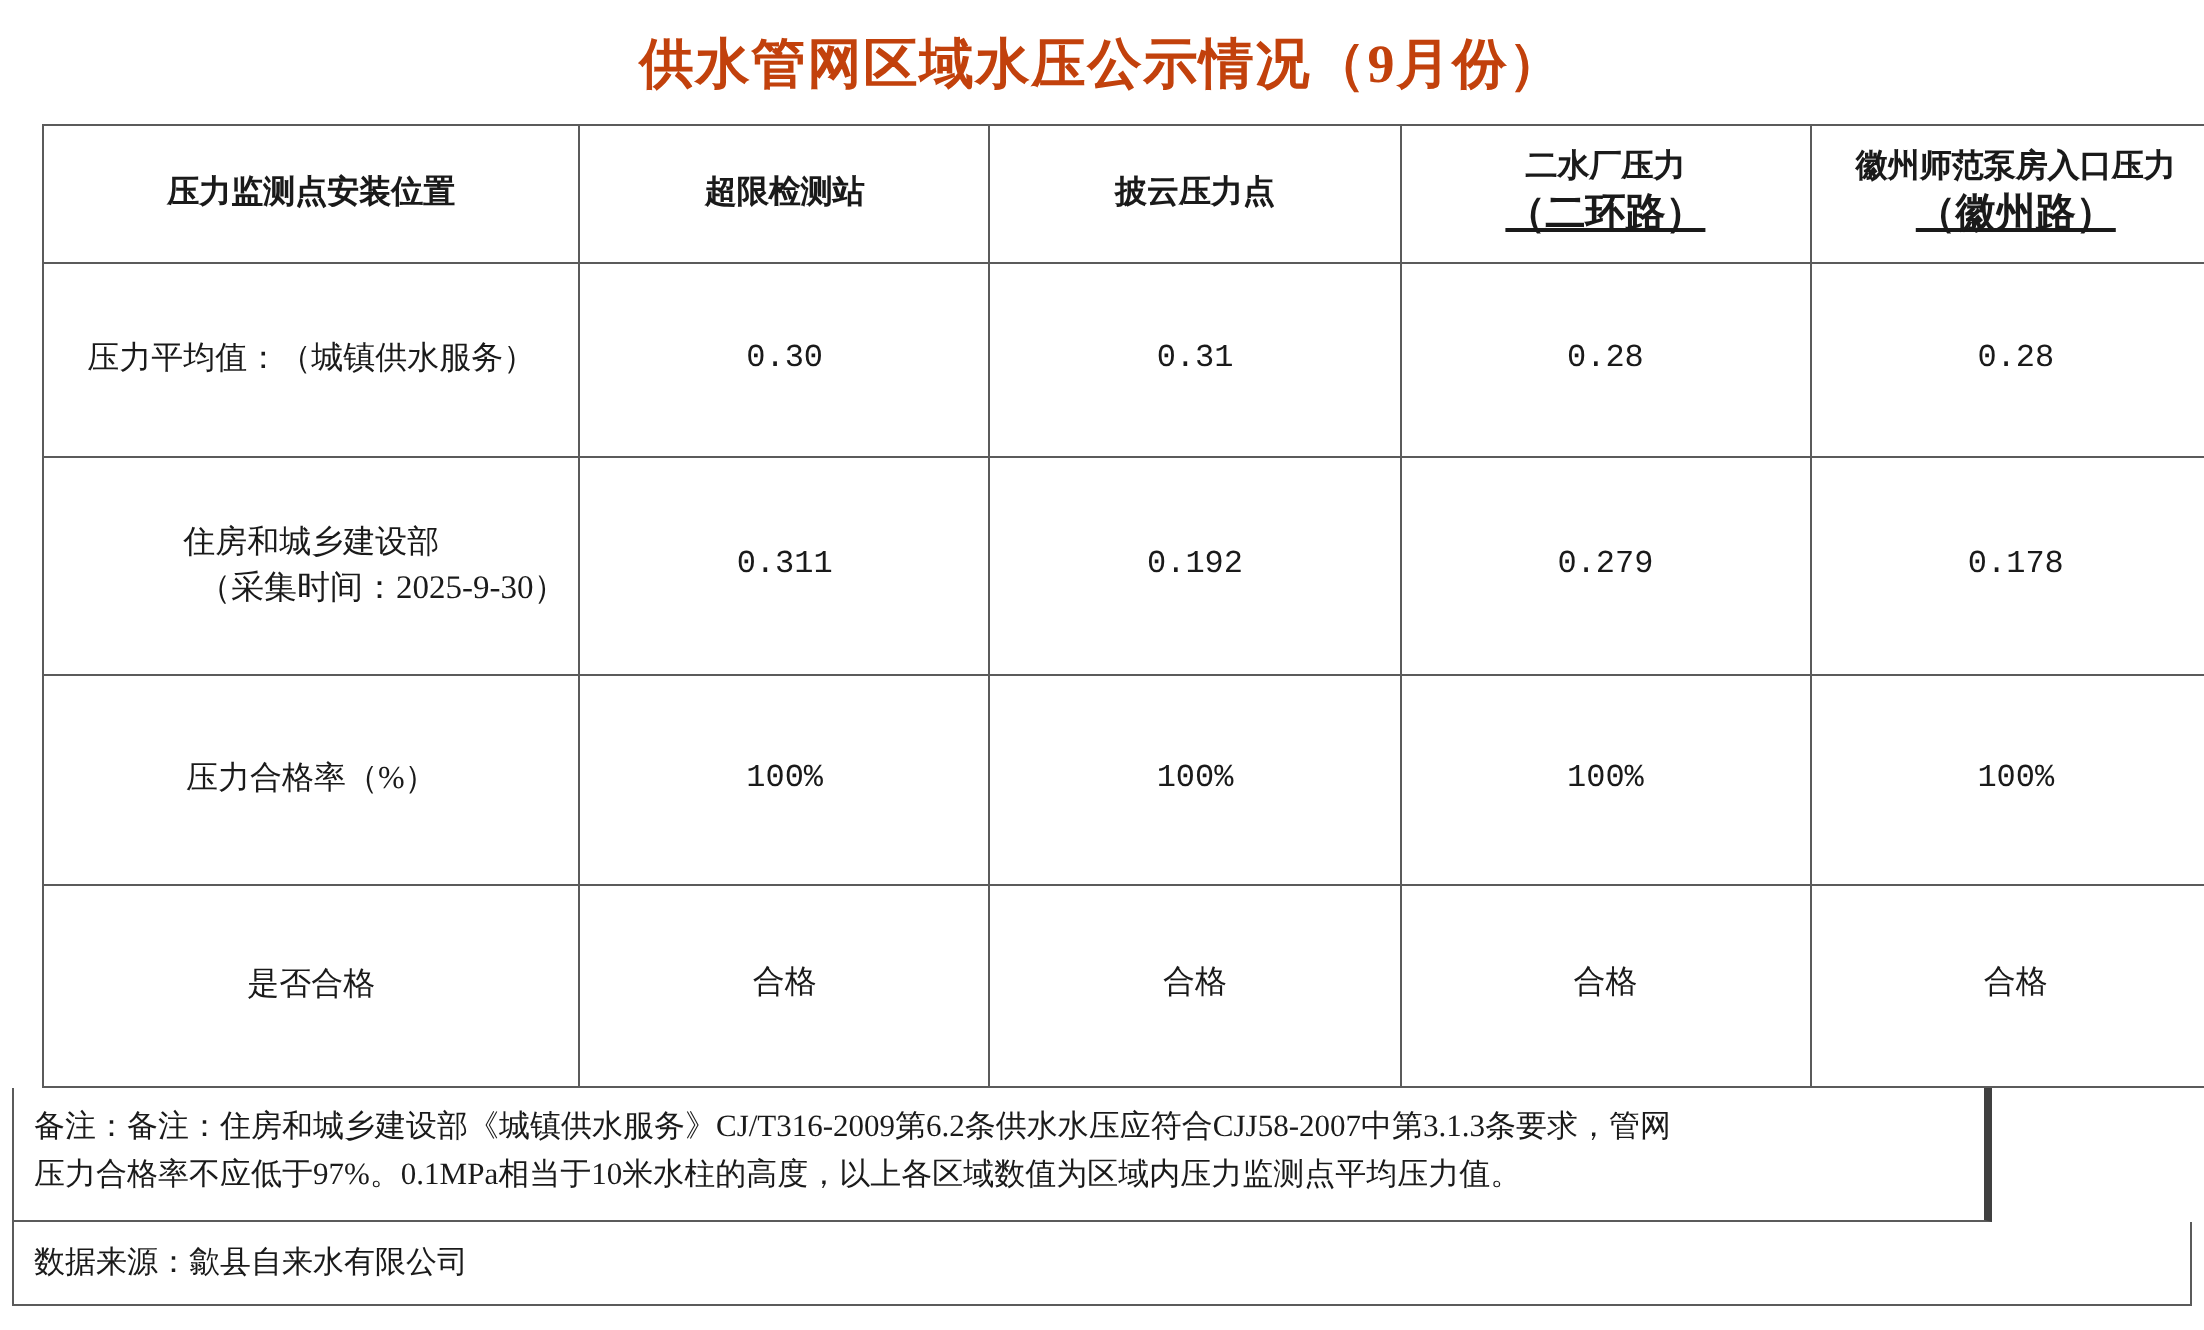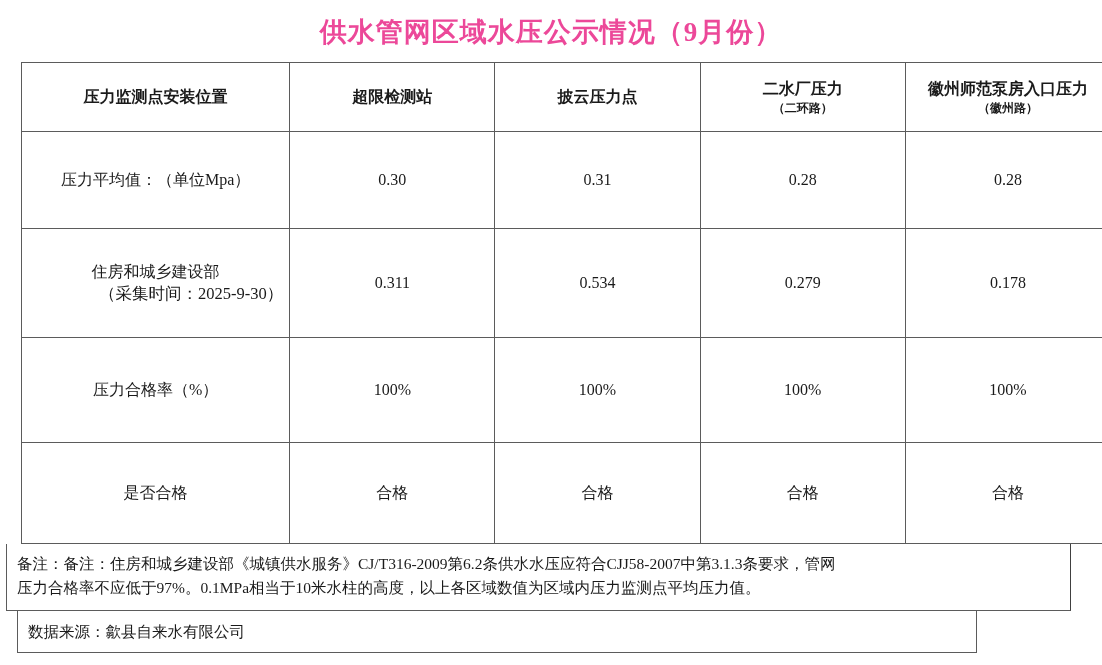--- a/index.html
+++ b/index.html
@@ -19,21 +19,21 @@
     width: 1102px;
     height: 665px;
     box-sizing: border-box;
   }
   .title {
     text-align: center;
     font-size: 27px;
     font-weight: bold;
     letter-spacing: 1px;
     padding: 14px 0 12px 0;
-    color: #ec4899;
+    color: #c2410c;
     font-family: "Liberation Serif", "DejaVu Serif", serif;
   }
   table.grid {
     border-collapse: collapse;
     table-layout: fixed;
     width: 1090px;
     margin: 0 21px;
   }
   table.grid td {
     border: 1px solid #5b5b5b;
@@ -47,57 +47,58 @@
   .col-data  { width: 205px; }
 
   .hdr td {
     font-weight: bold;
     font-size: 17px;
     height: 60px;
   }
   .hdr .sub {
     display: block;
     font-weight: bold;
-    font-size: 12px;
+    font-size: 20px;
+    text-decoration: underline;
   }
   .row-label {
     font-size: 16.5px;
   }
   .row-label .sub {
     display: block;
     font-size: 16.5px;
     text-align: right;
   }
   .r-avg td { height: 88px; }
   .r-live td { height: 100px; }
   .r-rate td { height: 96px; }
   .r-pass td { height: 92px; }
 
   .val {
     font-size: 16px;
-    font-family: Liberation Serif, serif;
+    font-family: Liberation Mono, monospace;
   }
 
   .notes {
-    width: 1065px;
+    width: 990px;
     margin: 0 6px;
     border-left: 1px solid #5b5b5b;
-    border-right: 1px solid #404040;
+    border-right: 4px solid #404040;
     border-bottom: 1px solid #5b5b5b;
     border-top: none;
     box-sizing: border-box;
     padding: 8px 10px 10px 10px;
     font-size: 15.5px;
     line-height: 1.55;
     text-align: left;
   }
   .notes .line { display: block; }
   .source {
-    width: 960px;
-    margin: 0 17px;
+    width: 1090px;
+    margin: 0 6px;
     box-sizing: border-box;
     border-left: 1px solid #5b5b5b;
     border-right: 1px solid #5b5b5b;
     border-bottom: 1px solid #5b5b5b;
     padding: 9px 10px 9px 10px;
     font-size: 15.5px;
     line-height: 1.5;
     text-align: left;
   }
 </style>
@@ -132,35 +133,35 @@
           <span class="sub">（二环路）</span>
         </td>
         <td>
           <span>徽州师范泵房入口压力</span>
           <span class="sub">（徽州路）</span>
         </td>
       </tr>
 
       <tr class="r-avg">
         <td class="row-label">
-          <span>压力平均值：（单位Mpa）</span>
+          <span>压力平均值：（城镇供水服务）</span>
         </td>
         <td class="val">0.30</td>
         <td class="val">0.31</td>
         <td class="val">0.28</td>
         <td class="val">0.28</td>
       </tr>
 
       <tr class="r-live">
         <td class="row-label">
           <span>住房和城乡建设部</span>
           <span class="sub">（采集时间：2025-9-30）</span>
         </td>
         <td class="val">0.311</td>
-        <td class="val">0.534</td>
+        <td class="val">0.192</td>
         <td class="val">0.279</td>
         <td class="val">0.178</td>
       </tr>
 
       <tr class="r-rate">
         <td class="row-label">
           <span>压力合格率（%）</span>
         </td>
         <td class="val">100%</td>
         <td class="val">100%</td>

